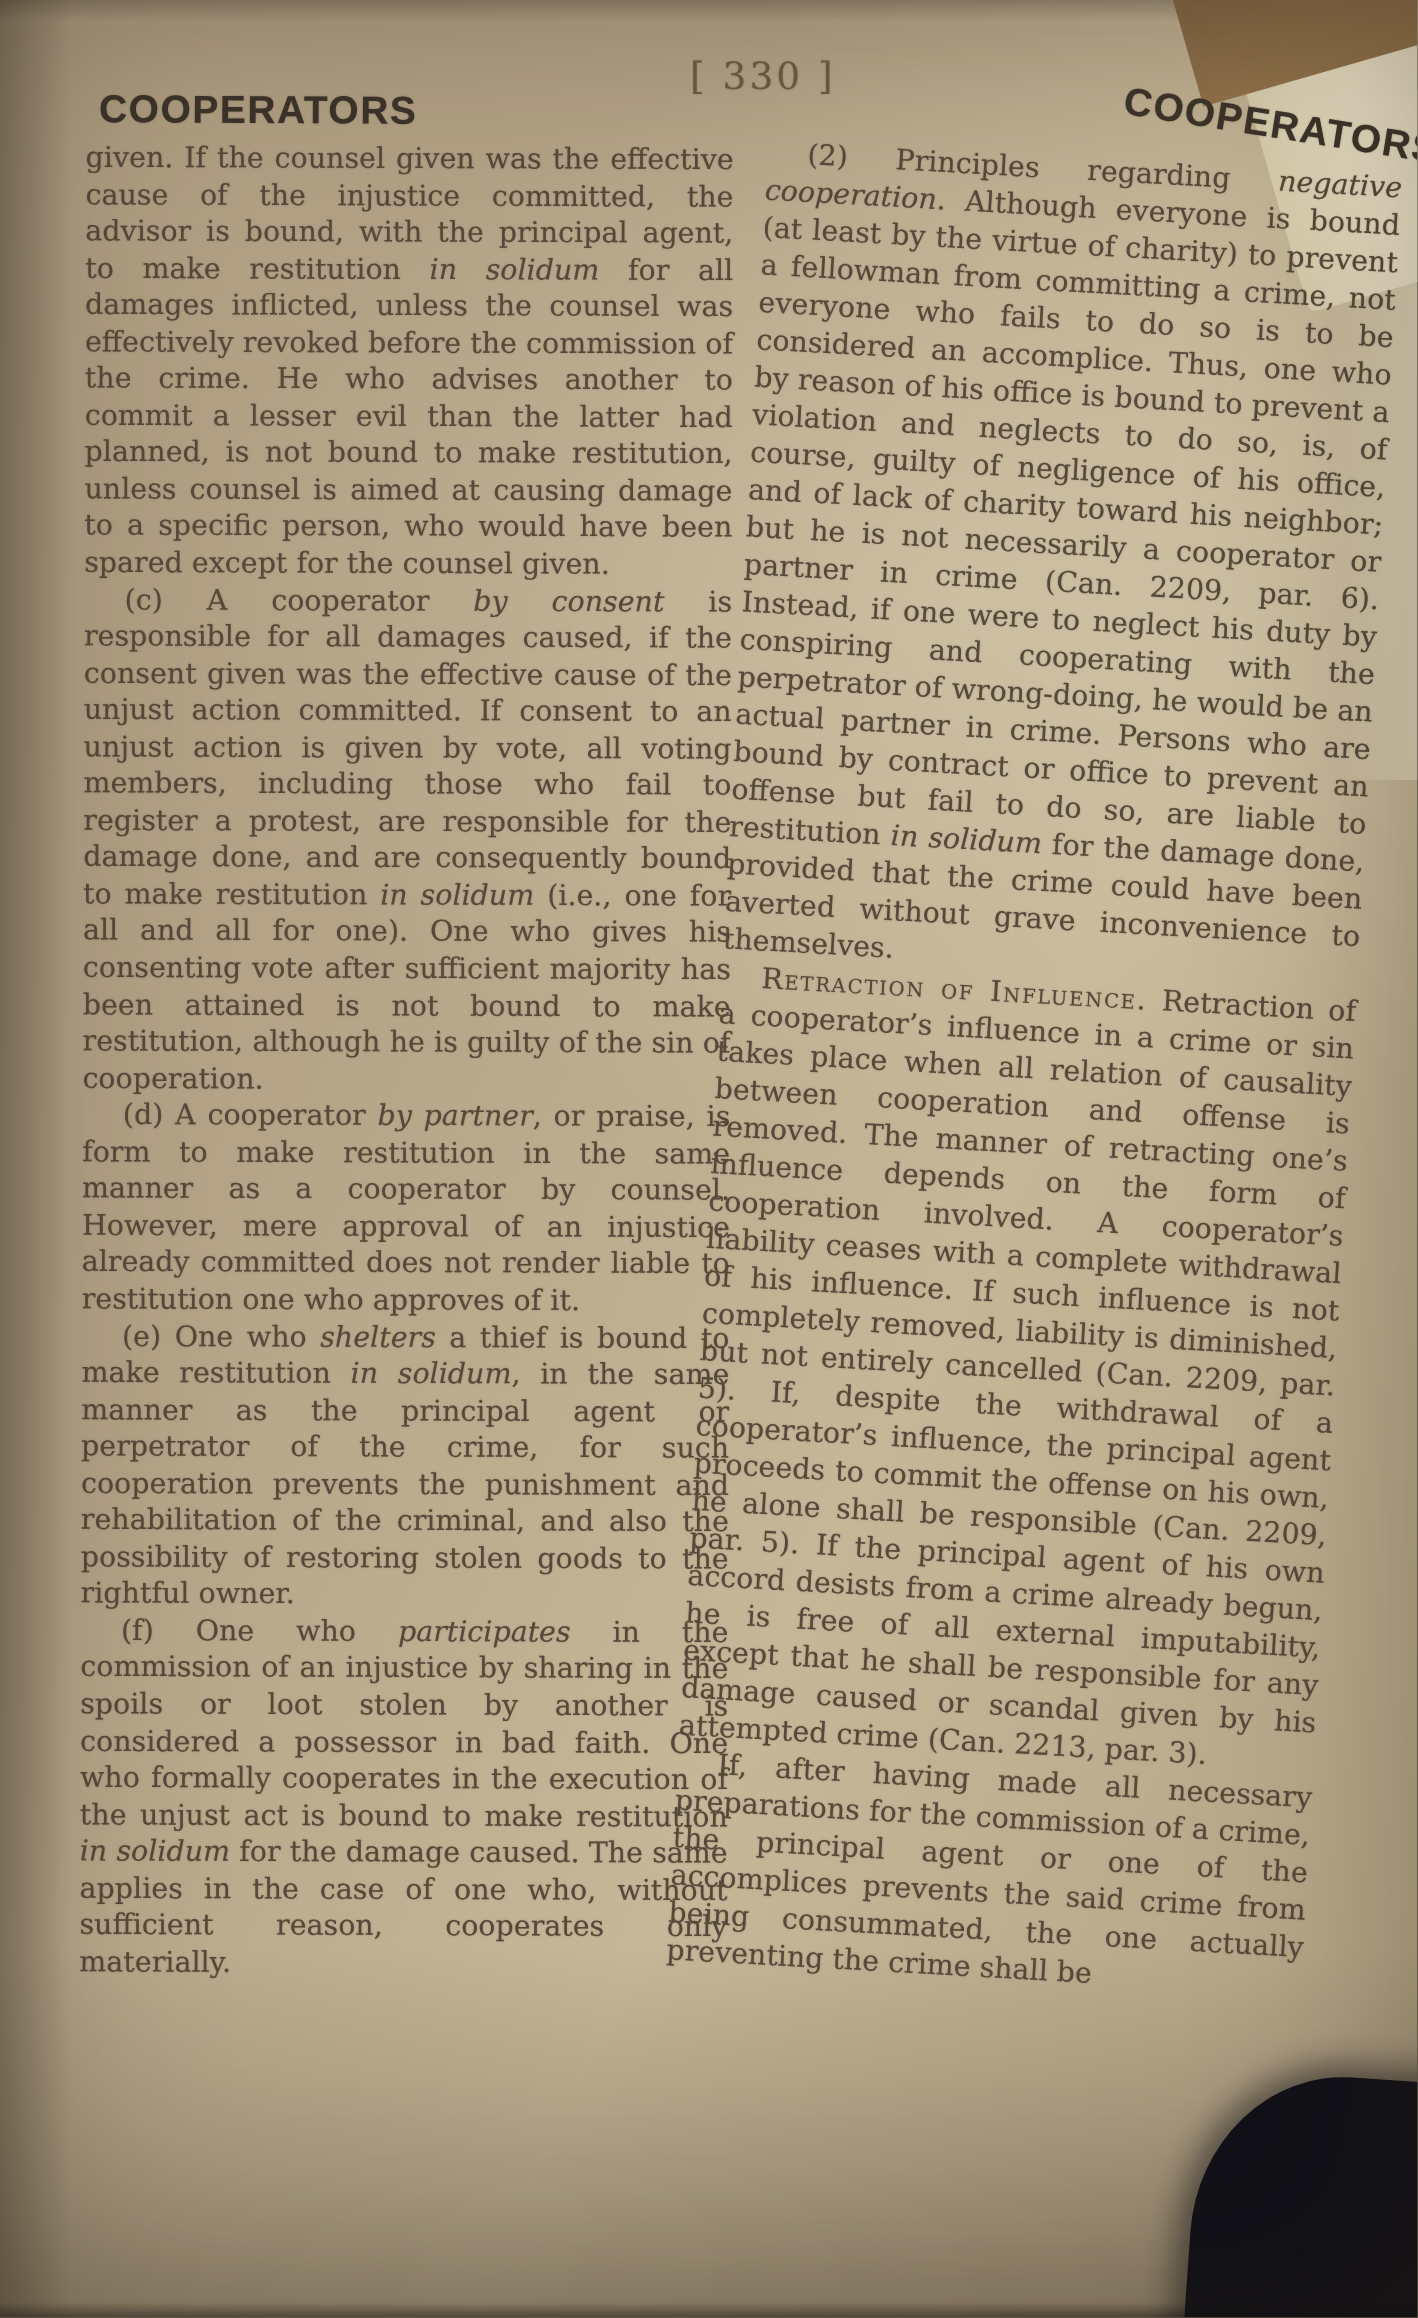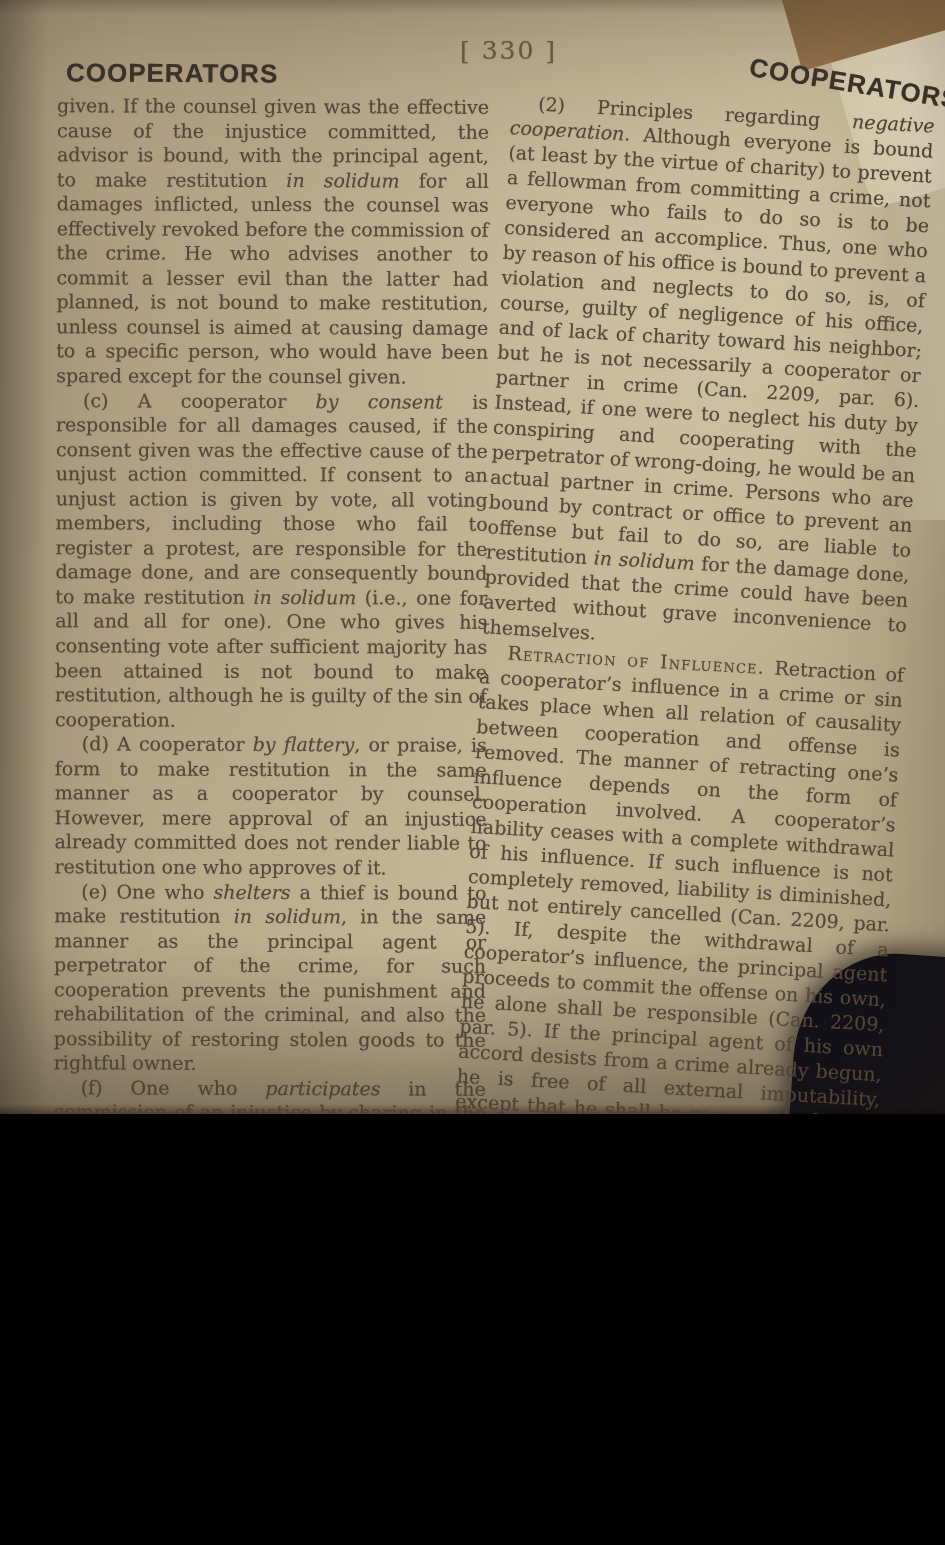--- a/index.html
+++ b/index.html
@@ -1,18 +1,18 @@
 <!DOCTYPE html>
 <html><head>
 <meta charset="utf-8">
 <style>
   html,body { margin:0; padding:0; background:#000; }
 
   .photo {
-    position:relative; width:945px; height:1114px; overflow:hidden;
+    position:relative; width:945px; height:1545px; overflow:hidden;
     font-family:"DejaVu Serif", serif;
     background:
       radial-gradient(ellipse 720px 520px at 70% 26%, rgba(218,206,178,0.50), rgba(218,206,178,0) 72%),
       linear-gradient(to bottom, rgba(25,18,10,0.22) 0, rgba(25,18,10,0) 14px),
       linear-gradient(to right, rgba(40,32,20,0.30) 0, rgba(40,32,20,0) 5%),
       linear-gradient(to top, rgba(45,35,22,0.30) 0, rgba(45,35,22,0) 16%),
       linear-gradient(115deg, #a3927659 0%, #b5a487 32%, #c6b798 62%, #b2a183 100%),
       #b3a286;
   }
   .photo::after {
@@ -73,21 +73,21 @@
 
   <div class="running-head head-left">COOPERATORS</div>
 
   <div class="page-num">[ 330 ]</div>
 
   <div class="running-head head-right">COOPERATORS</div>
 
   <div class="col col-left">
       <p><span>given. If the counsel given was the effective cause of the injustice committed, the advisor is bound, with the principal agent, to make restitution </span><span class="i">in solidum</span><span> for all damages inflicted, unless the counsel was effectively revoked before the commission of the crime. He who advises another to commit a lesser evil than the latter had planned, is not bound to make restitution, unless counsel is aimed at causing damage to a specific person, who would have been spared except for the counsel given.</span></p>
       <p class="indent"><span>(c) A cooperator </span><span class="i">by consent</span><span> is responsible for all damages caused, if the consent given was the effective cause of the unjust action committed. If consent to an unjust action is given by vote, all voting members, including those who fail to register a protest, are responsible for the damage done, and are consequently bound to make restitution </span><span class="i">in solidum</span><span> (i.e., one for all and all for one). One who gives his consenting vote after sufficient majority has been attained is not bound to make restitution, although he is guilty of the sin of cooperation.</span></p>
-      <p class="indent"><span>(d) A cooperator </span><span class="i">by flattery</span><span>, or praise, is form to make restitution in the same manner as a cooperator by counsel. However, mere approval of an injustice already committed does not render liable to restitution one who approves of it.</span></p>
+      <p class="indent"><span>(d) A cooperator </span><span class="i">by partner</span><span>, or praise, is form to make restitution in the same manner as a cooperator by counsel. However, mere approval of an injustice already committed does not render liable to restitution one who approves of it.</span></p>
       <p class="indent"><span>(e) One who </span><span class="i">shelters</span><span> a thief is bound to make restitution </span><span class="i">in solidum</span><span>, in the same manner as the principal agent or perpetrator of the crime, for such cooperation prevents the punishment and rehabilitation of the criminal, and also the possibility of restoring stolen goods to the rightful owner.</span></p>
       <p class="indent"><span>(f) One who </span><span class="i">participates</span><span> in the commission of an injustice by sharing in the spoils or loot stolen by another is considered a possessor in bad faith. One who formally cooperates in the execution of the unjust act is bound to make restitution </span><span class="i">in solidum</span><span> for the damage caused. The same applies in the case of one who, without sufficient reason, cooperates only materially.</span></p>
     </div>
 
   <div class="col col-right">
       <p class="indent"><span>(2) Principles regarding </span><span class="i">negative cooperation</span><span>. Although everyone is bound (at least by the virtue of charity) to prevent a fellowman from committing a crime, not everyone who fails to do so is to be considered an accomplice. Thus, one who by reason of his office is bound to prevent a violation and neglects to do so, is, of course, guilty of negligence of his office, and of lack of charity toward his neighbor; but he is not necessarily a cooperator or partner in crime (Can. 2209, par. 6). Instead, if one were to neglect his duty by conspiring and cooperating with the perpetrator of wrong-doing, he would be an actual partner in crime. Persons who are bound by contract or office to prevent an offense but fail to do so, are liable to restitution </span><span class="i">in solidum</span><span> for the damage done, provided that the crime could have been averted without grave inconvenience to themselves.</span></p>
       <p class="indent"><span class="sc">Retraction of Influence.</span><span> Retraction of a cooperator’s influence in a crime or sin takes place when all relation of causality between cooperation and offense is removed. The manner of retracting one’s influence depends on the form of cooperation involved. A cooperator’s liability ceases with a complete withdrawal of his influence. If such influence is not completely removed, liability is diminished, but not entirely cancelled (Can. 2209, par. 5). If, despite the withdrawal of a cooperator’s influence, the principal agent proceeds to commit the offense on his own, he alone shall be responsible (Can. 2209, par. 5). If the principal agent of his own accord desists from a crime already begun, he is free of all external imputability, except that he shall be responsible for any damage caused or scandal given by his attempted crime (Can. 2213, par. 3).</span></p>
       <p class="indent"><span>If, after having made all necessary preparations for the commission of a crime, the principal agent or one of the accomplices prevents the said crime from being consummated, the one actually preventing the crime shall be</span></p>
     </div>
 

